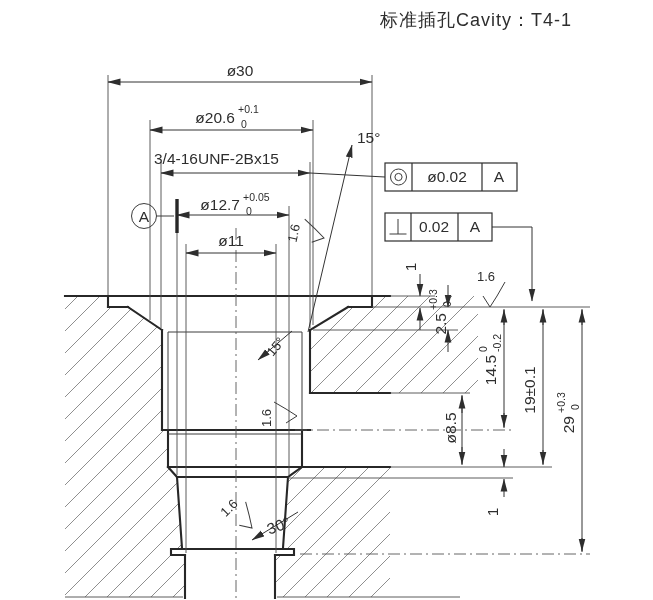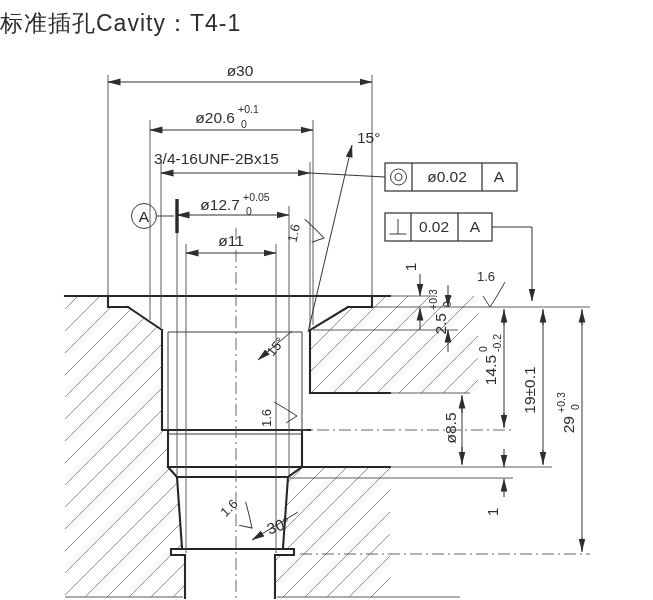--- a/index.html
+++ b/index.html
@@ -1,18 +1,18 @@
 <!DOCTYPE html>
 <html><head>
 <meta charset="utf-8">
 <style>
   html,body{margin:0;padding:0;background:#ffffff;}
   body{width:653px;height:600px;position:relative;font-family:"Liberation Sans",sans-serif;}
-  .title{position:absolute;top:8px;left:0;width:572px;text-align:left;
-         font-size:23px;font-weight:500;color:#2e2e2e;letter-spacing:1px;}
+  .title{position:absolute;top:8px;left:0;width:572px;text-align:right;
+         font-size:18px;font-weight:500;color:#2e2e2e;letter-spacing:1px;}
   svg{position:absolute;left:0;top:0;}
   svg text{fill:#2e2e2e;font-family:"Liberation Sans",sans-serif;font-size:15px;}
   text.sm{font-size:10.5px;}
   text.dim{font-size:15.5px;}
   .thick{stroke:#272727;stroke-width:2.1;fill:none;stroke-linecap:square;}
   .thin{stroke:#3c3c3c;stroke-width:1;fill:none;}
   .xline{stroke:#4a4a4a;stroke-width:0.9;fill:none;}
   .cl{stroke:#555;stroke-width:0.9;fill:none;stroke-dasharray:12 4 2 4;}
   .diml{stroke:#333;stroke-width:1;fill:none;}
   .frame{stroke:#2e2e2e;stroke-width:1.2;fill:none;}

